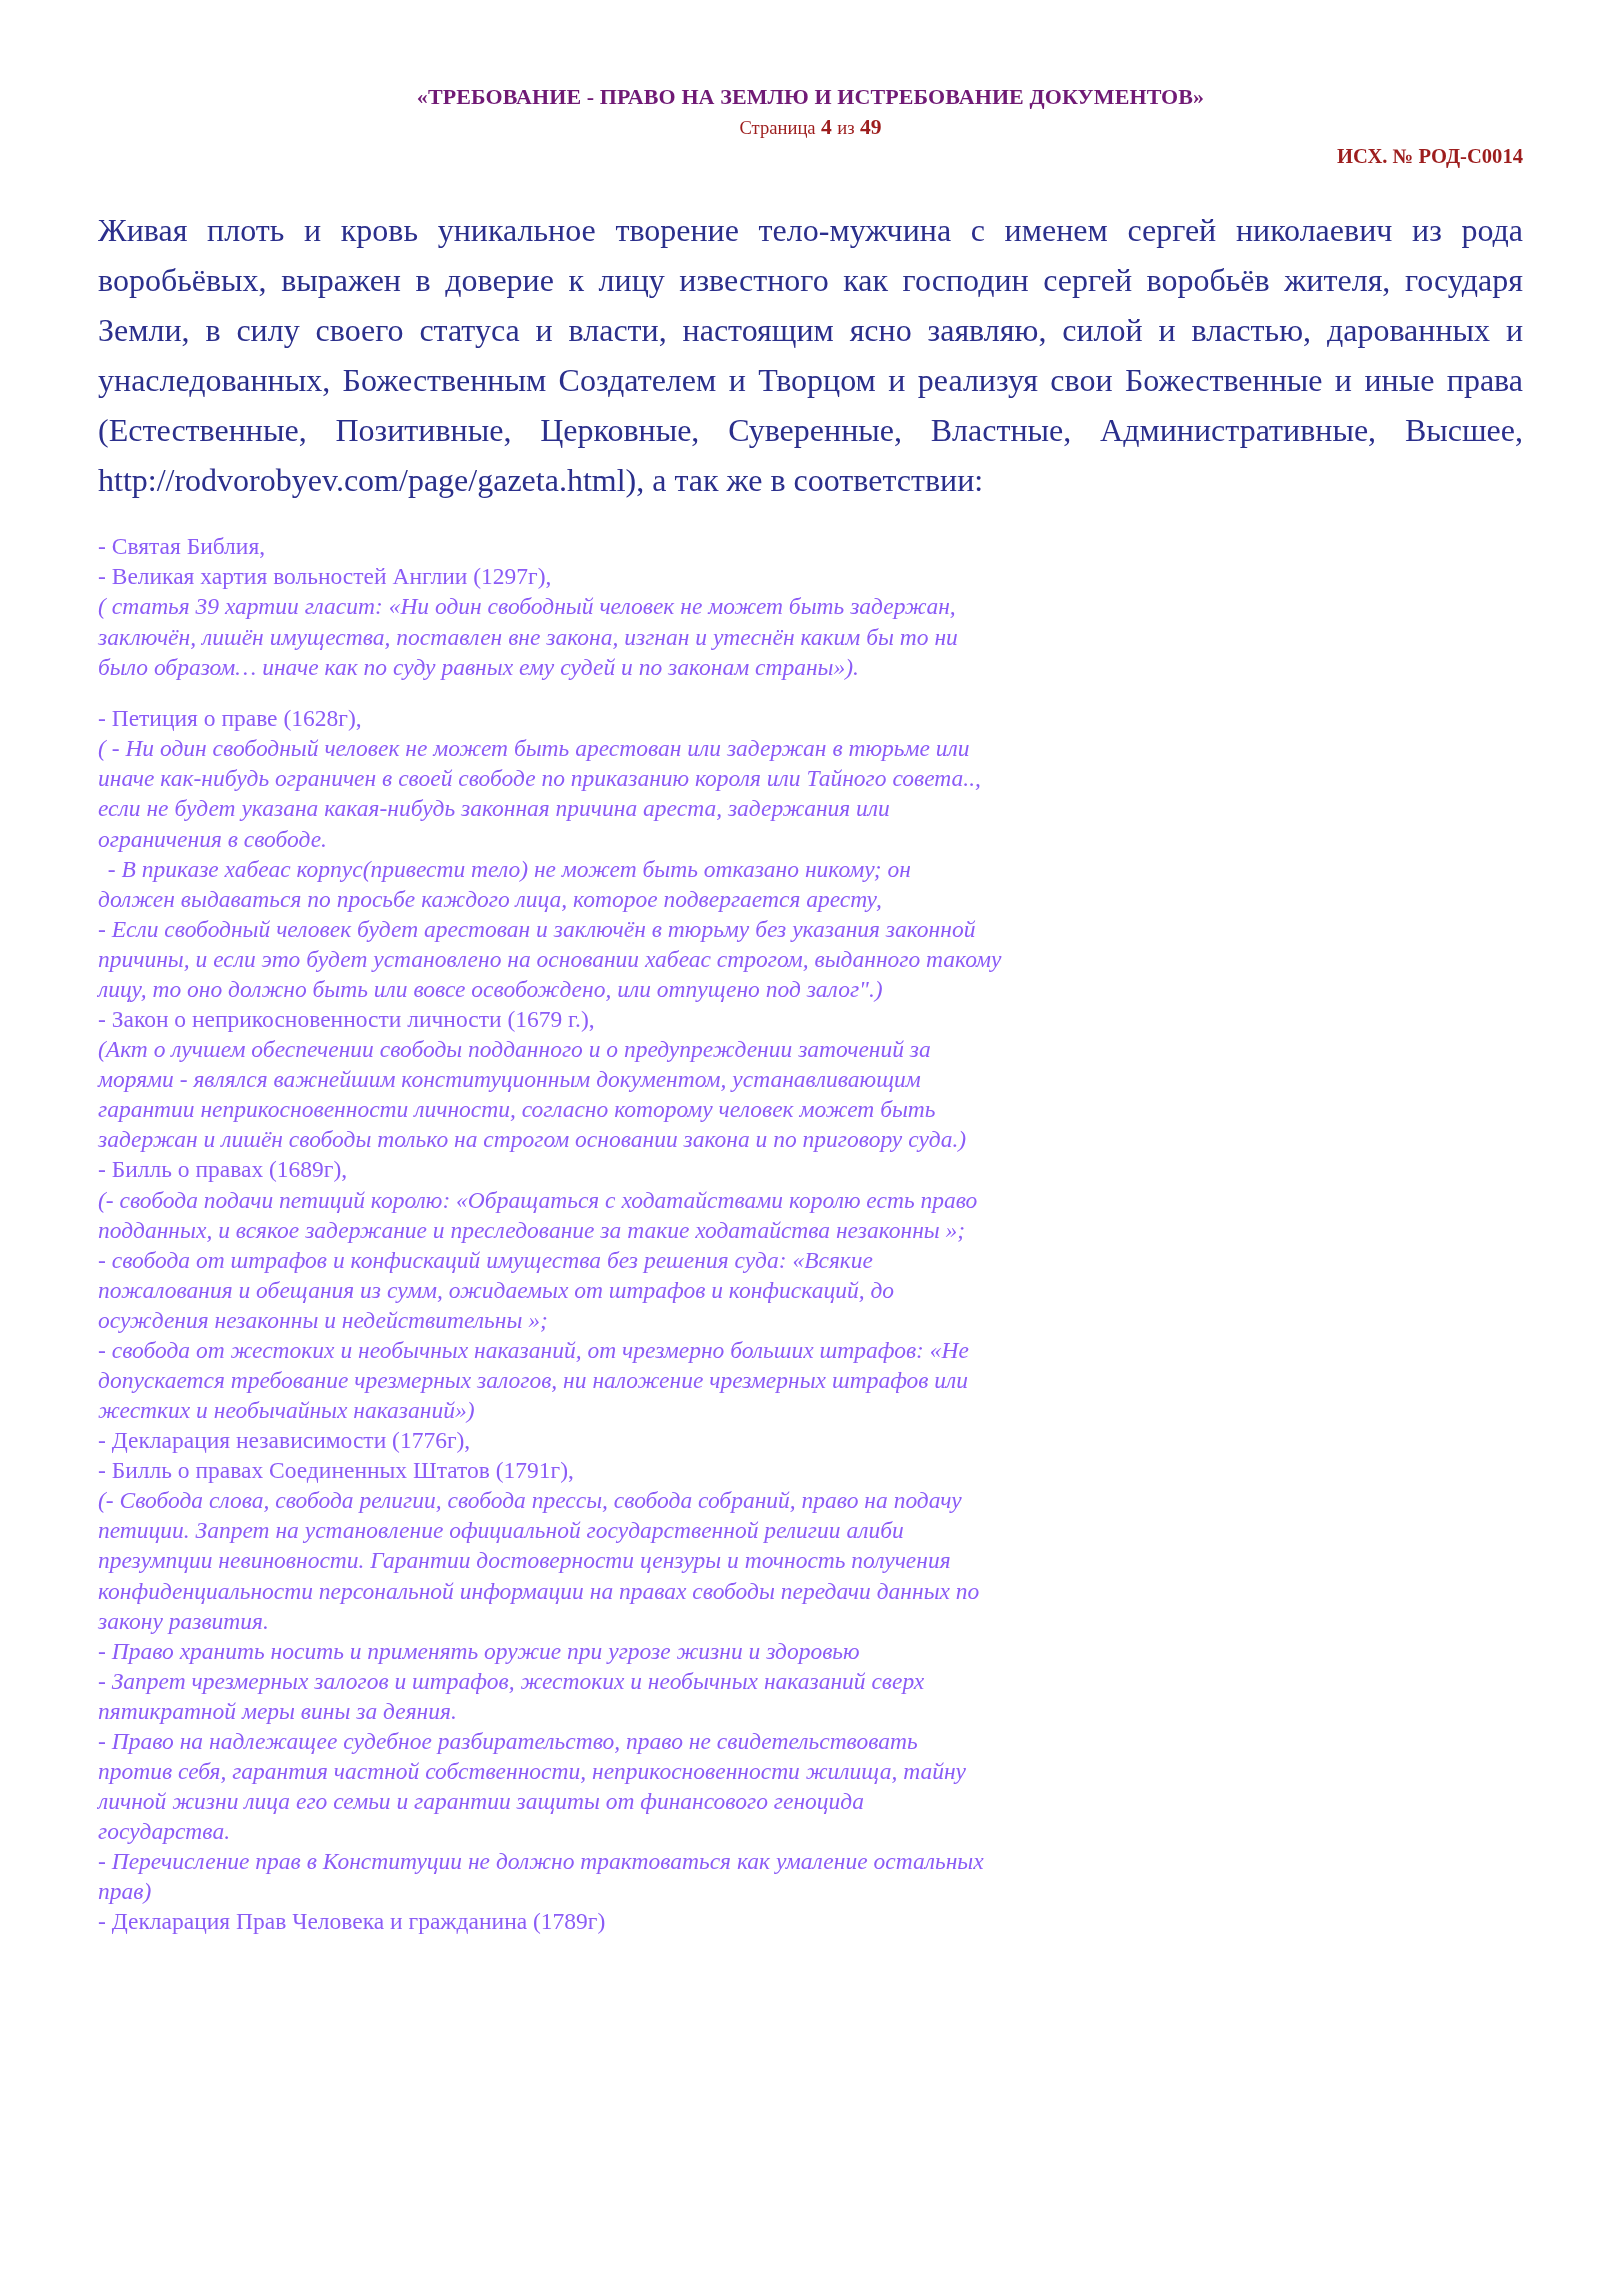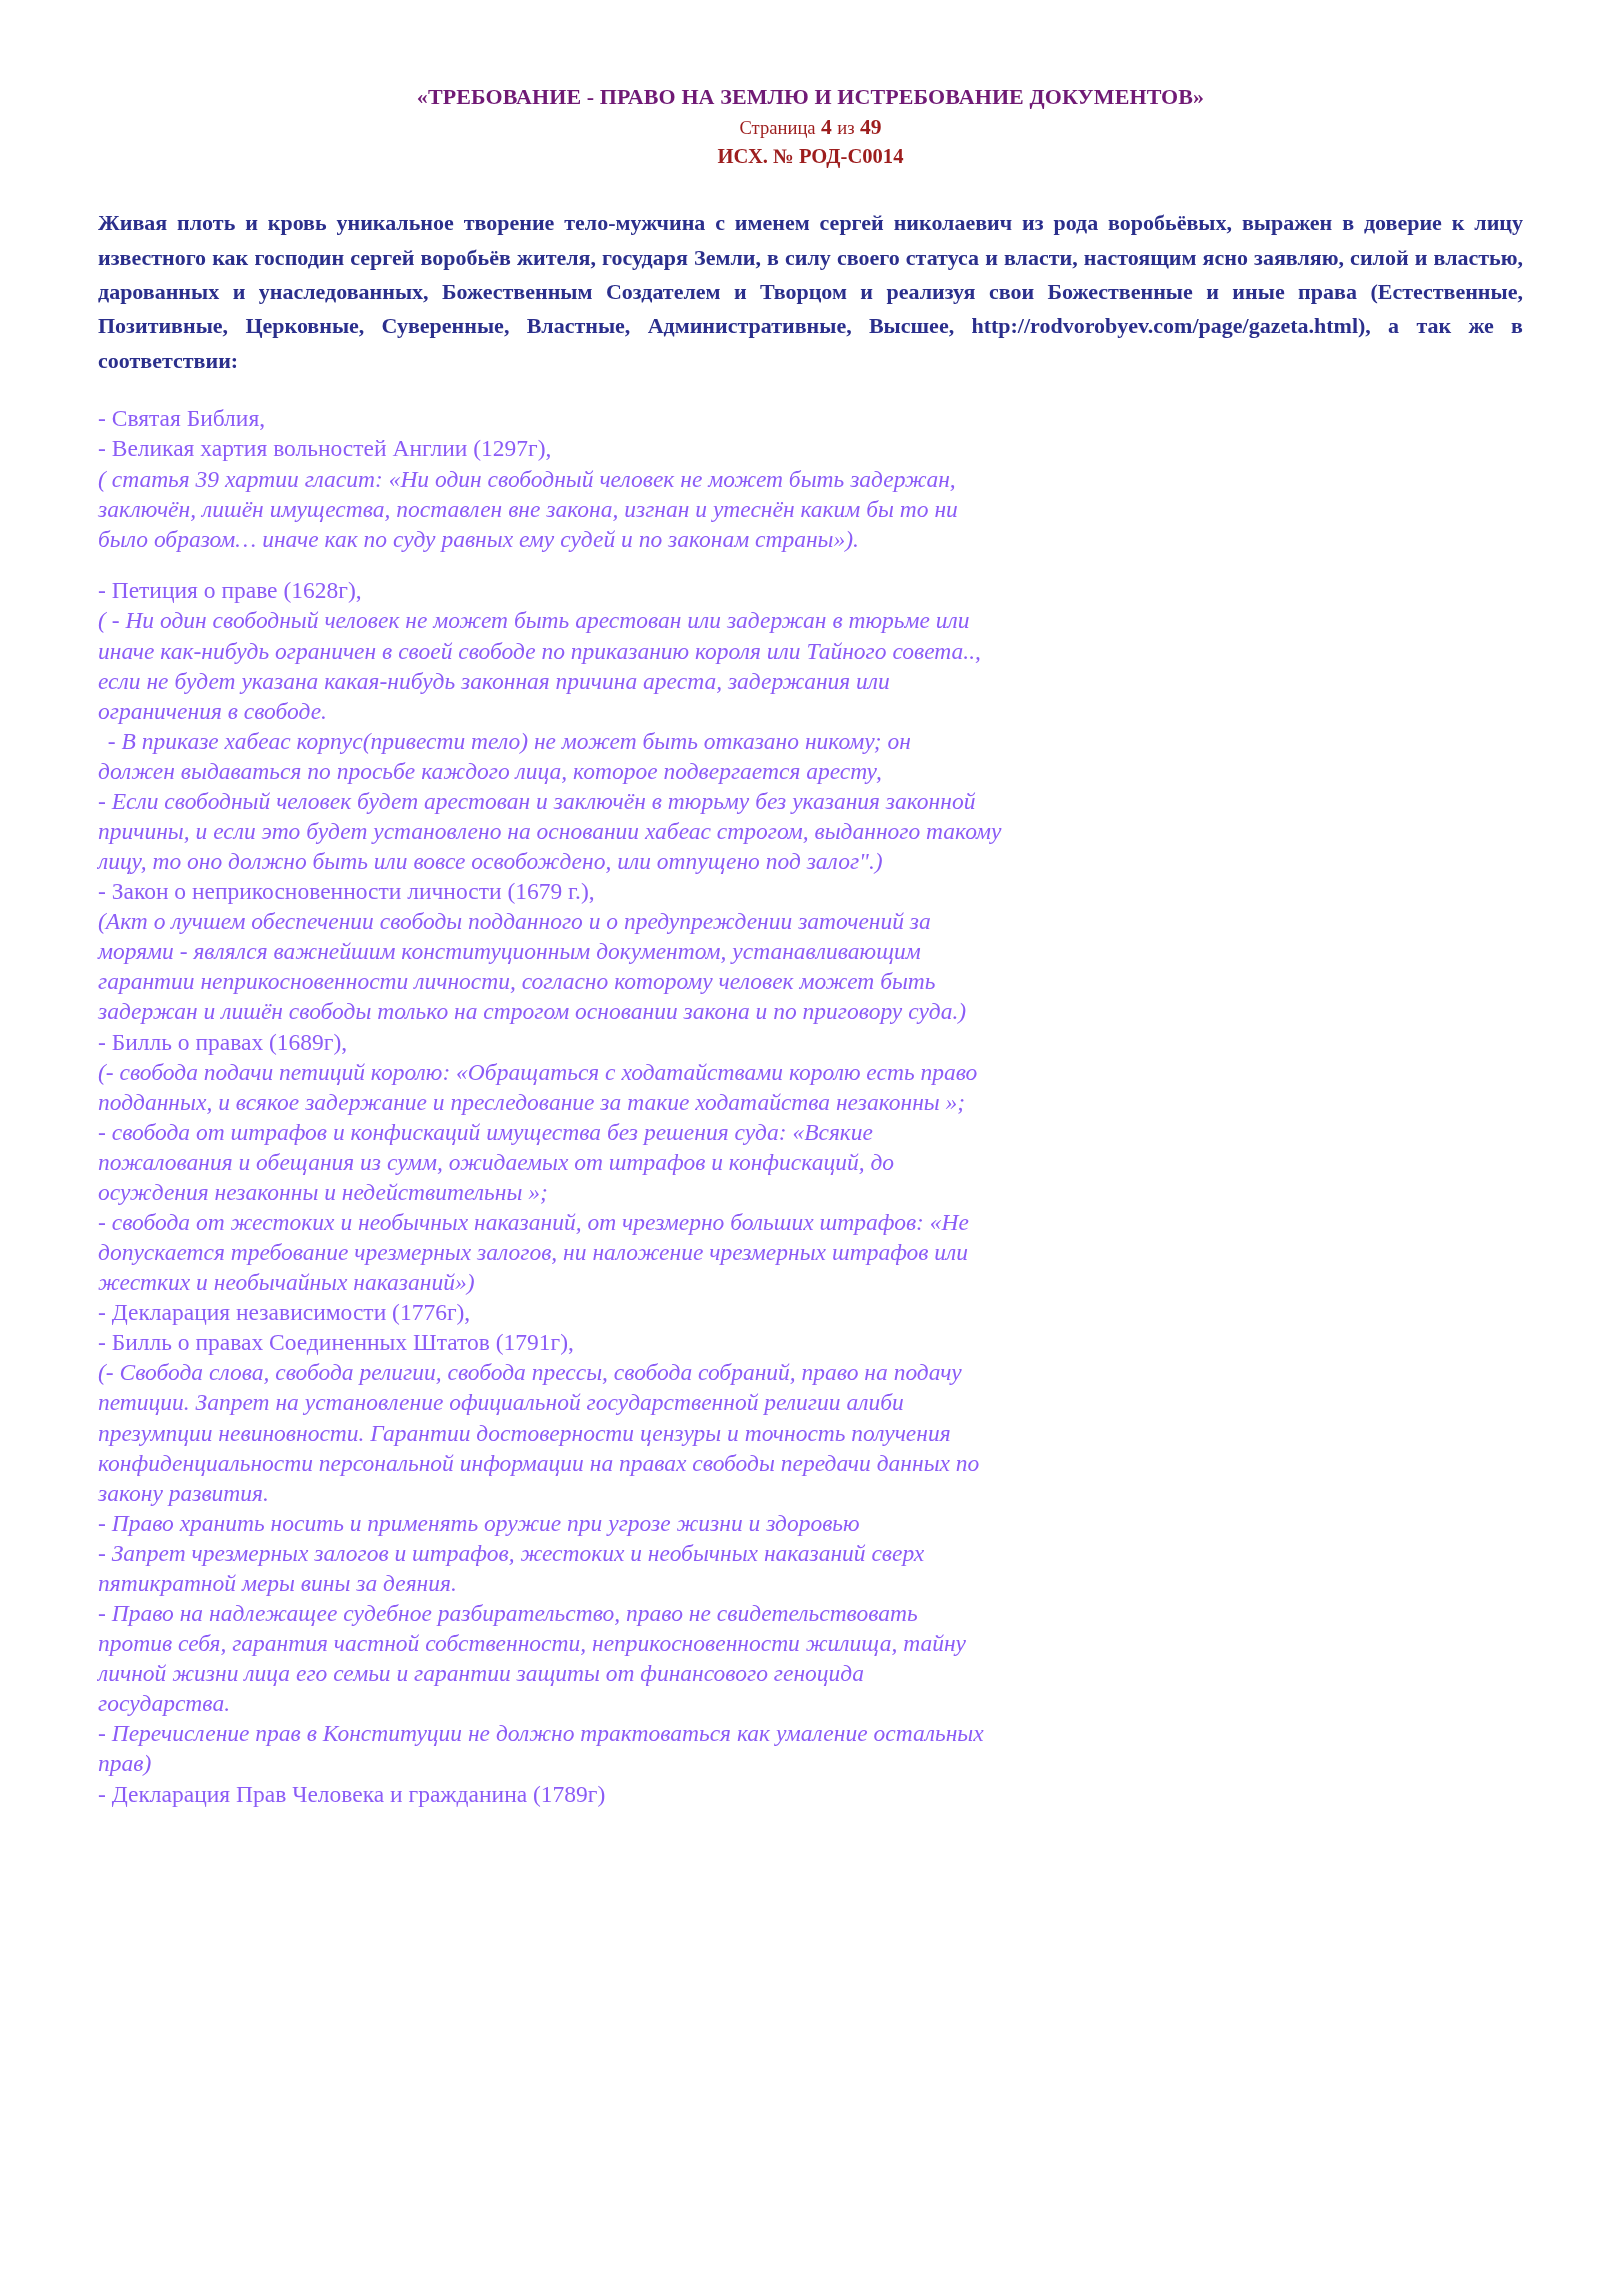--- a/index.html
+++ b/index.html
@@ -38,29 +38,29 @@
   }
   .header .page-line .small {
     font-size: 18.6px;
   }
   .header .doc-no {
     color: #9d1d1d;
     font-weight: bold;
     font-size: 20.6px;
     line-height: 1.3;
     margin-top: 2px;
+    text-align: right;
   }
 
   .intro {
     color: #2b2f8c;
-    font-size: 22px;
+    font-size: 32px;
     line-height: 1.56;
     text-align: justify;
     margin-top: 37px;
-    font-weight: bold;
   }
 
   .block {
     margin-top: 25.5px;
   }
   .line {
     color: #8b5cf6;
     font-size: 23.5px;
     line-height: 1.30;
   }

